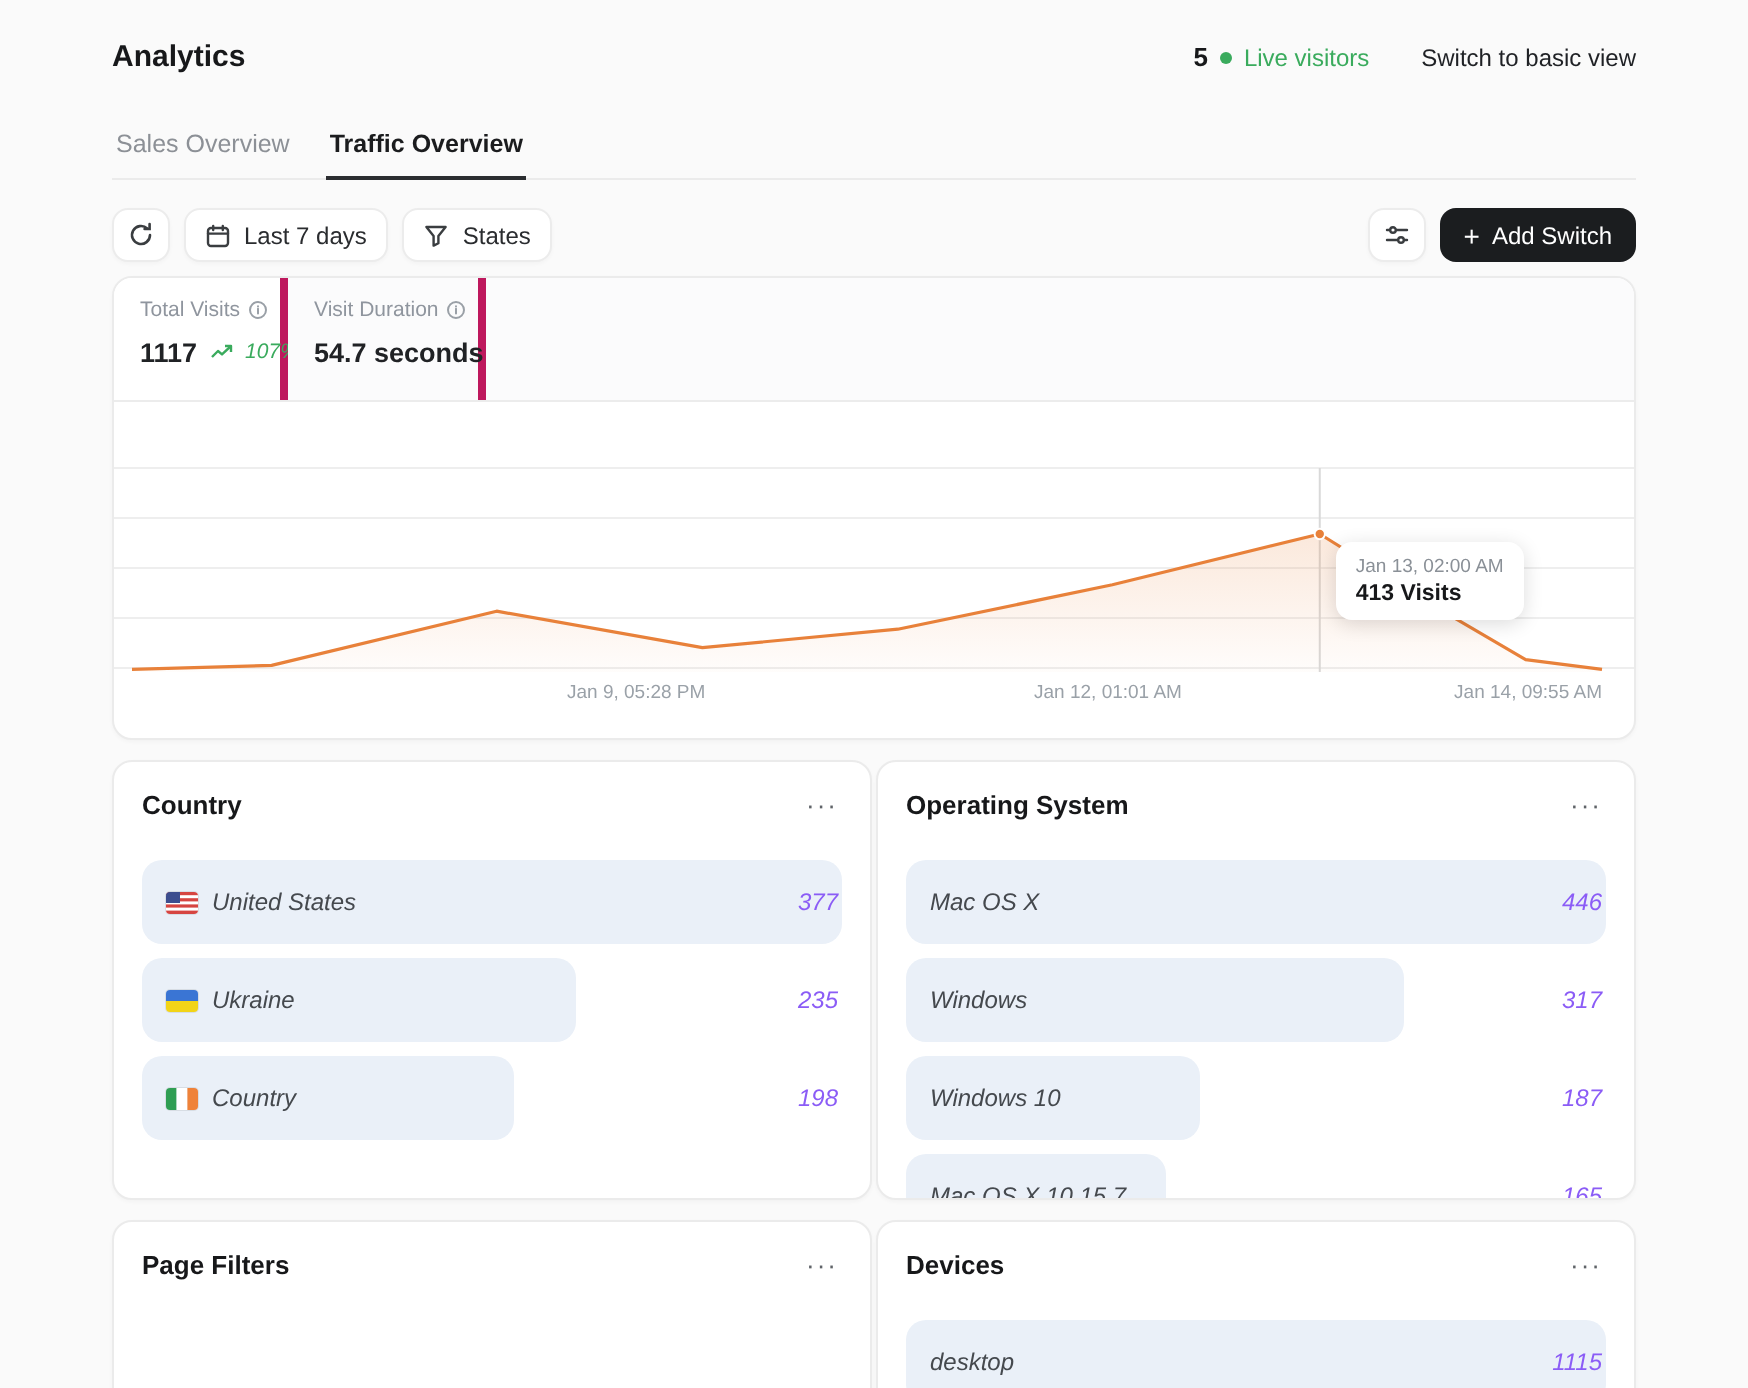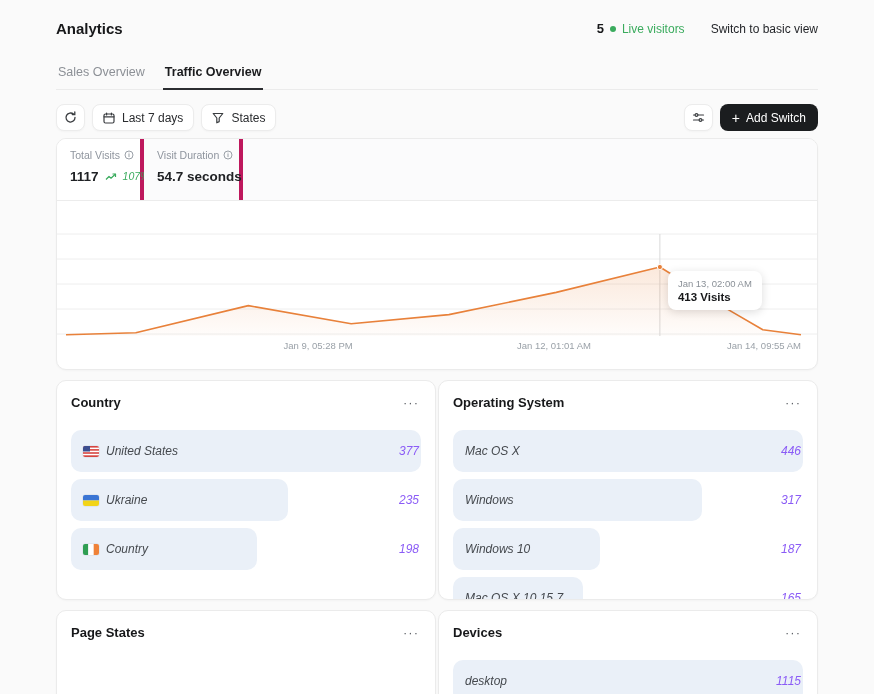--- a/index.html
+++ b/index.html
@@ -314,21 +314,21 @@
             </div>
       <div class="bar-value">165</div>
     </div>
         </div>
     </div>
   </div>
 
   <div class="cards-grid bottom">
     <div class="data-card">
       <div class="card-head">
-        <div class="card-title">Page States</div>
+        <div class="card-title">Page Filters</div>
         <div class="card-menu">···</div>
       </div>
     </div>
     <div class="data-card">
       <div class="card-head">
         <div class="card-title">Devices</div>
         <div class="card-menu">···</div>
       </div>
       <div class="card-rows">
           <div class="bar-row">

